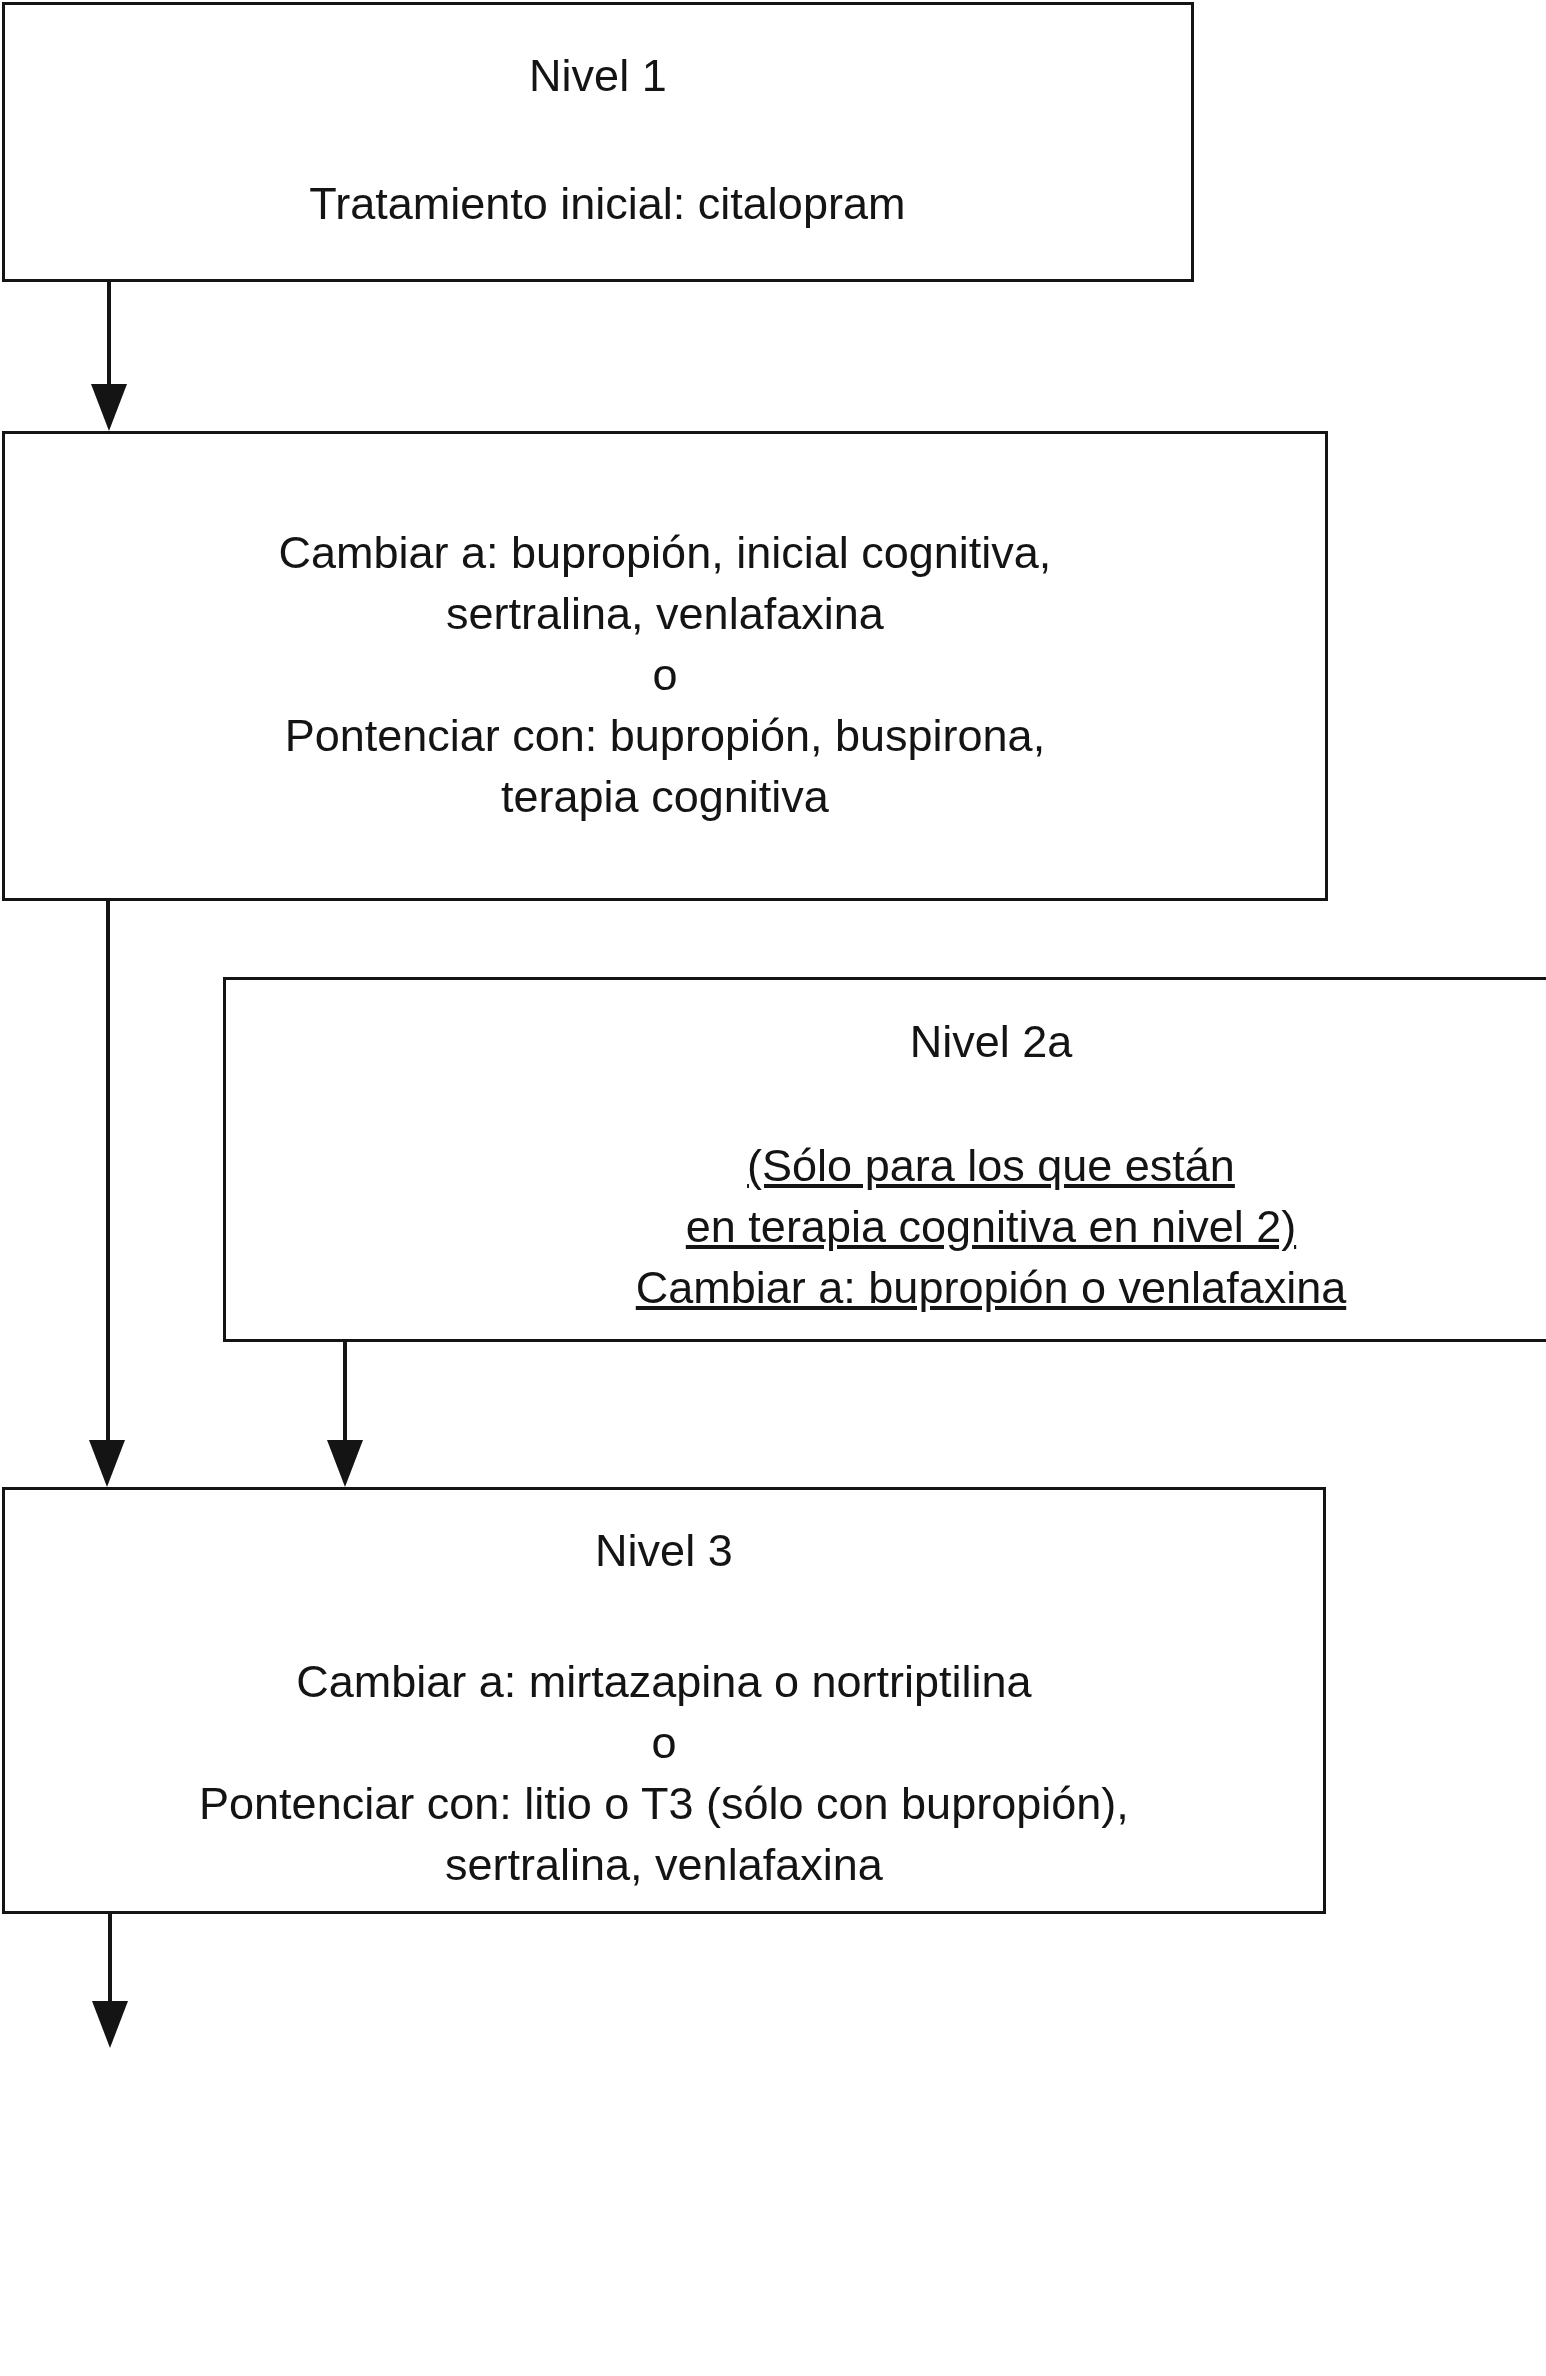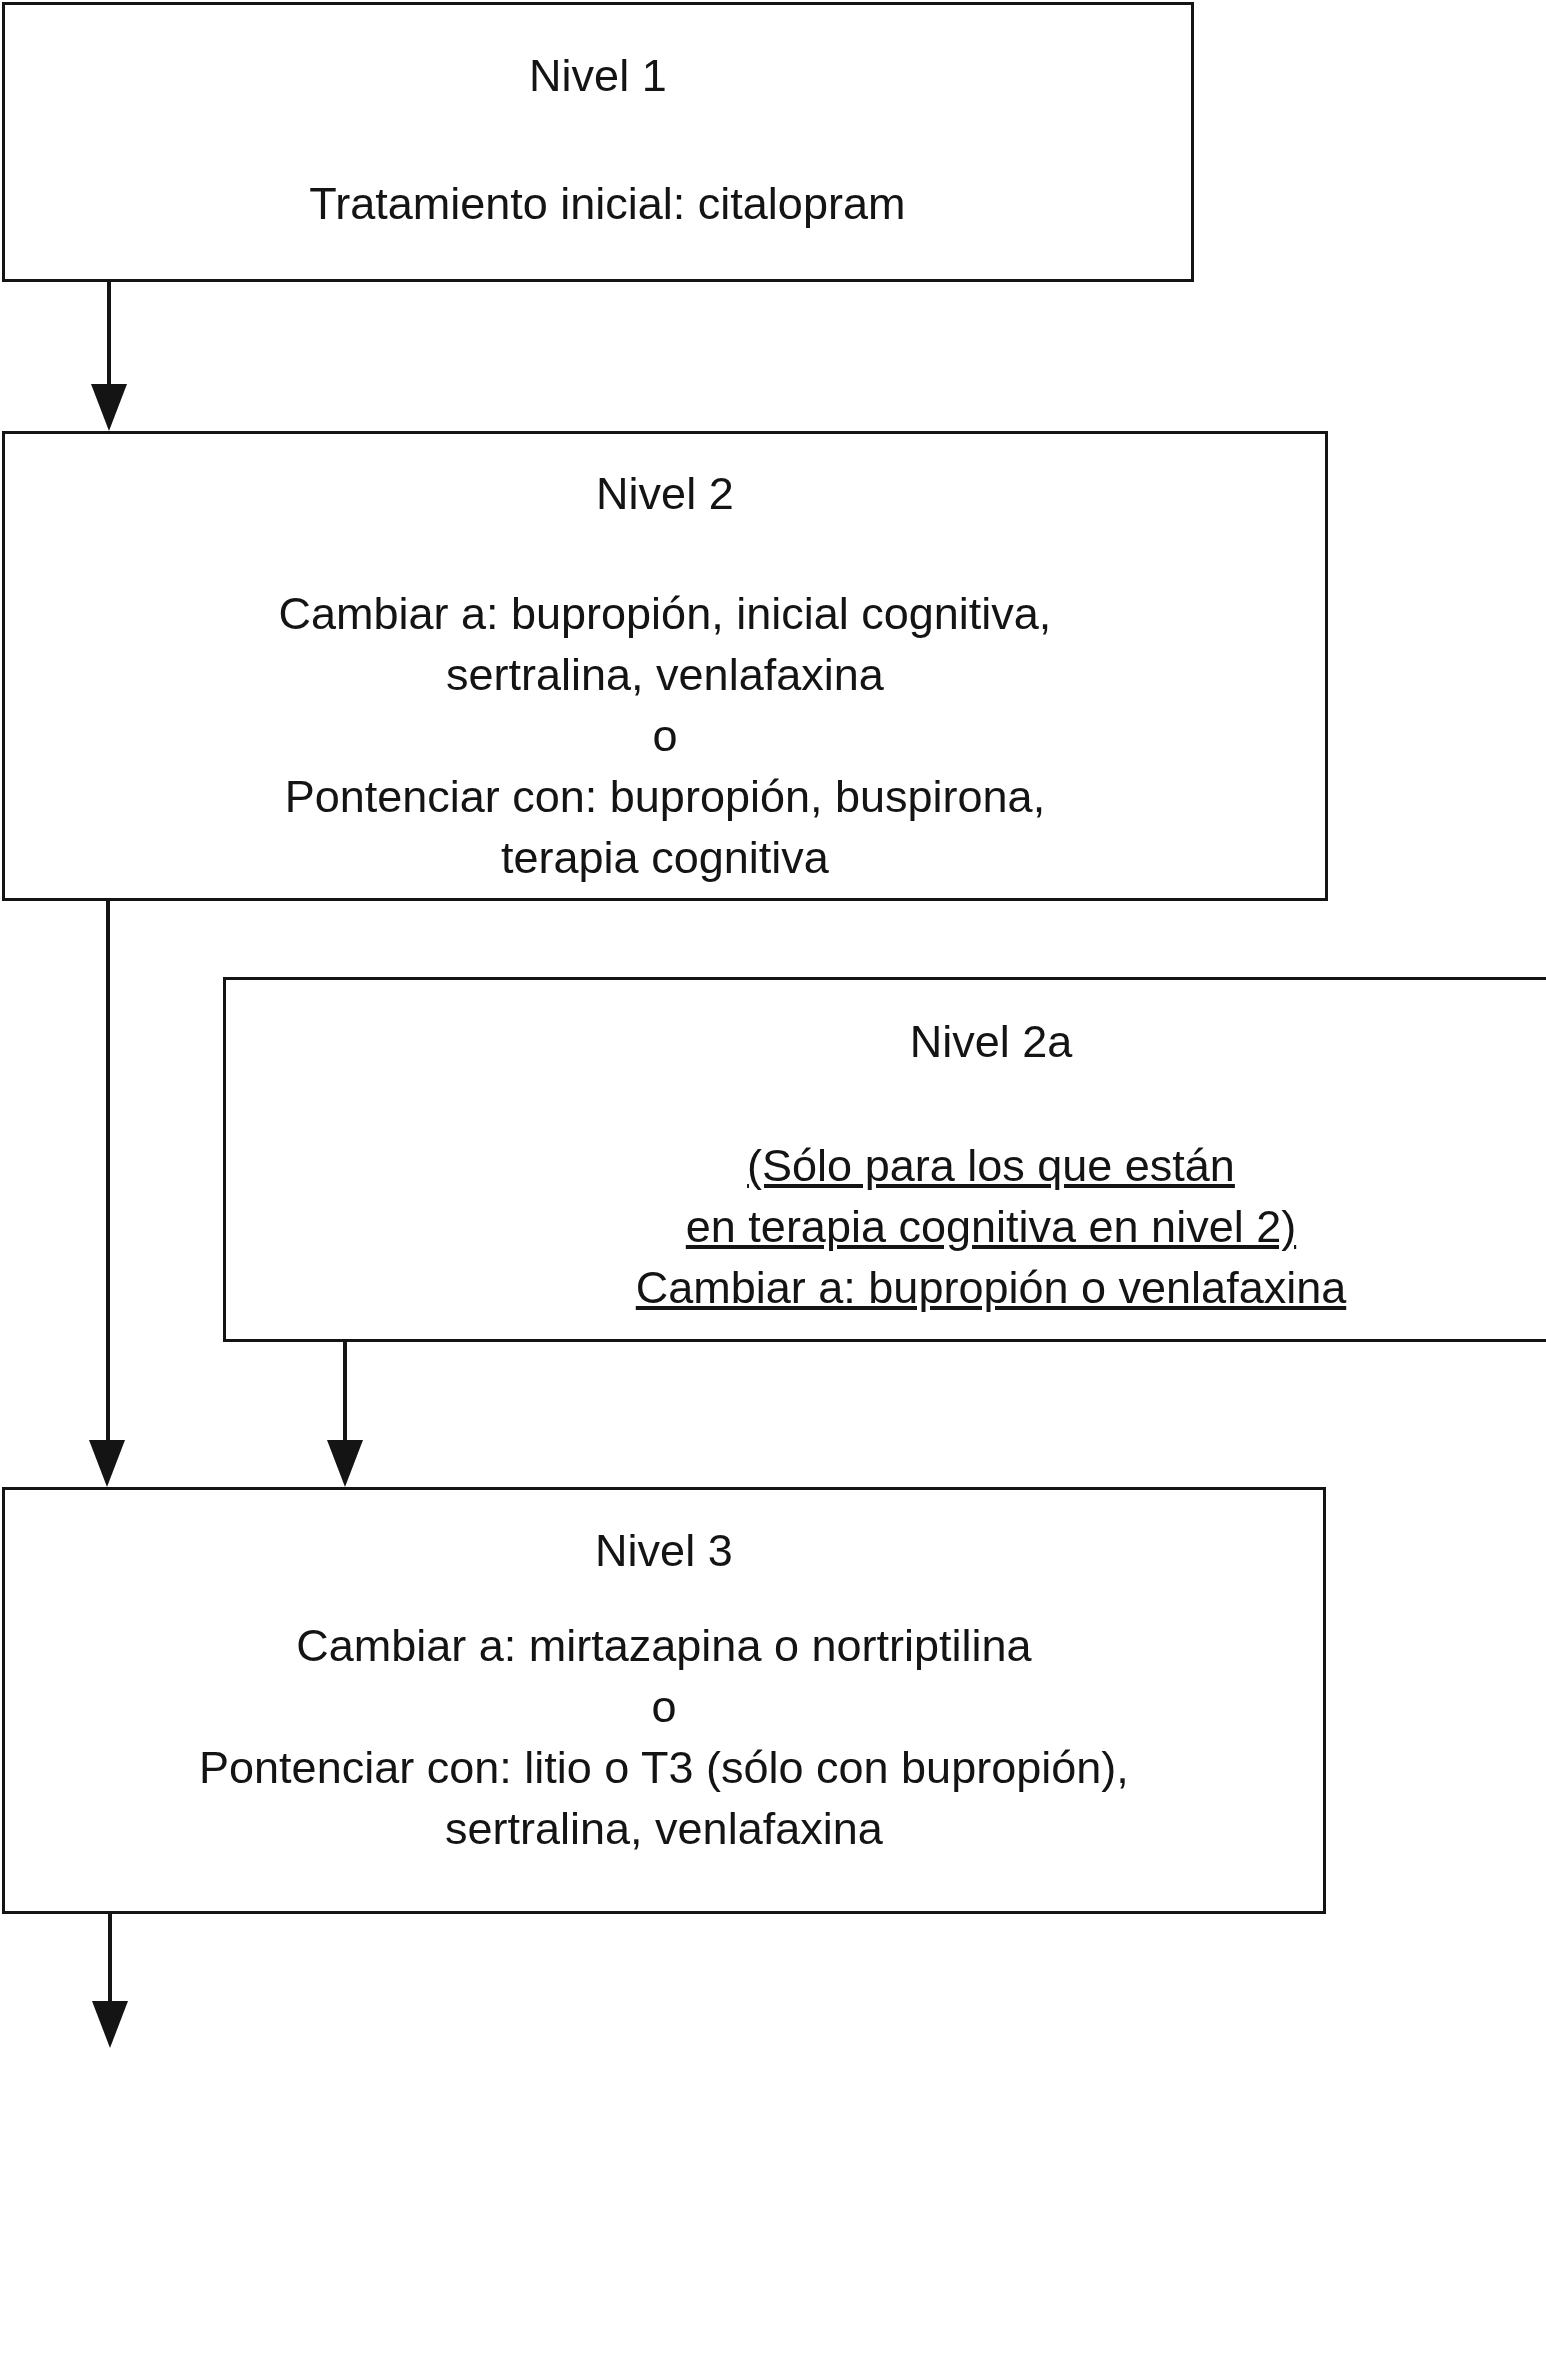--- a/index.html
+++ b/index.html
@@ -24,21 +24,21 @@
   .title{white-space:pre;}
   .line{white-space:pre;}
   
   .b1{left:1.9px;top:1.9px;width:1192px;height:280px;padding-top:40px;}
   .b1 .body{margin-top:67px;padding-left:19px;}
   .b2{left:1.9px;top:431px;width:1326px;height:470px;padding-top:28.5px;}
   .b2 .body{margin-top:59px;}
   .b2a{left:223px;top:977px;width:1536px;height:365px;padding-top:31px;}
   .b2a .body{margin-top:63px;text-decoration:underline;}
   .b3{left:1.9px;top:1487px;width:1324px;height:427px;padding-top:29.5px;}
-  .b3 .body{margin-top:34px;}
+  .b3 .body{margin-top:70px;}
   .b4{left:1.9px;top:2048px;width:1324px;height:323px;padding-top:33px;}
   .b4 .body{margin-top:74px;}
   
   .shaft{position:absolute;width:3.8px;background:#141414;}
   .head{
     position:absolute;width:0;height:0;
     border-left:18px solid transparent;
     border-right:18px solid transparent;
     border-top:47px solid #141414;
   }
@@ -57,21 +57,20 @@
 <div class="diagram">
 
   <section class="box b1">
     <div class="title">Nivel 1</div>
     <div class="body">
       <div class="line">Tratamiento inicial: citalopram</div>
     </div>
   </section>
 
   <section class="box b2">
-    <div class="title">Nivel 2</div>
     <div class="body">
       <div class="line">Cambiar a: bupropión, inicial cognitiva,</div>
       <div class="line">sertralina, venlafaxina</div>
       <div class="line">o</div>
       <div class="line">Pontenciar con: bupropión, buspirona,</div>
       <div class="line">terapia cognitiva</div>
     </div>
   </section>
 
   <section class="box b2a">

